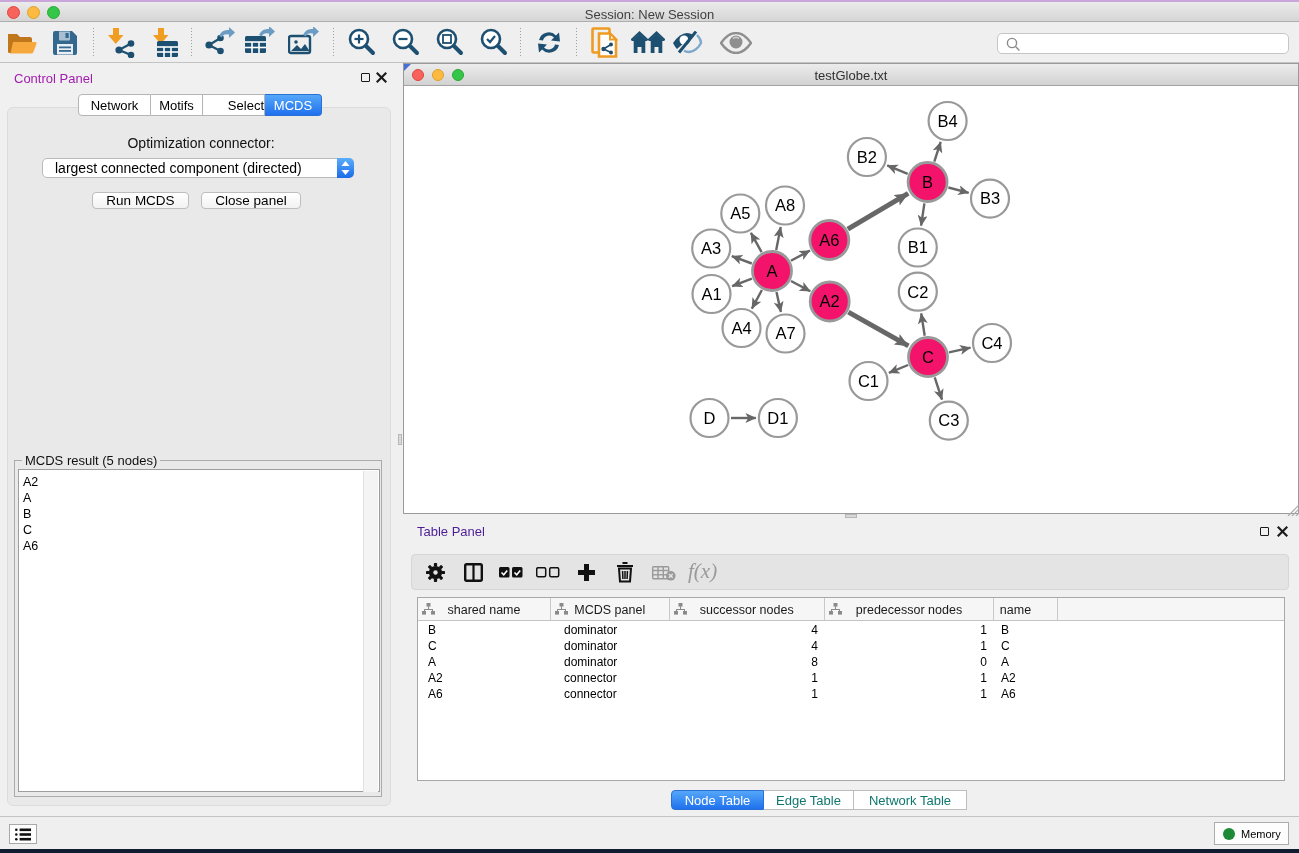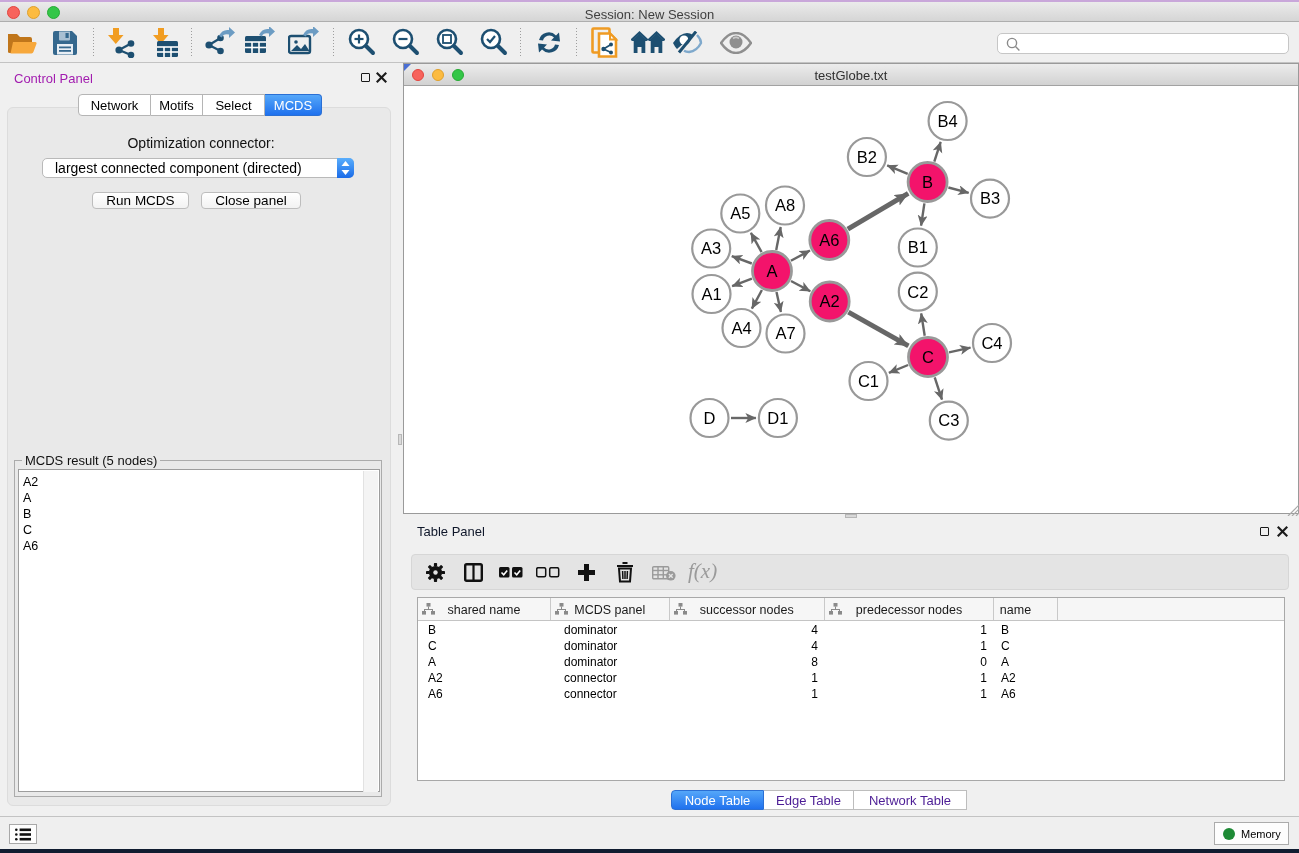--- a/index.html
+++ b/index.html
@@ -36,30 +36,30 @@
 #mlist { left:18px; top:469px; width:362px; height:323px; background:#fff; border:1px solid #9d9d9d; }
 #mlist .it { position:absolute; left:4px; font-size:12.5px; color:#000; }
 #mlistsb { position:absolute; right:1px; top:1px; width:15px; height:321px; background:#f4f4f4; border-left:1px solid #e2e2e2; }
 
 #netwin { left:403px; top:63px; width:896px; height:451px; background:#fff; border:1px solid #9a9a9a; }
 #nettb { position:absolute; left:0; top:0; width:894px; height:22px;
   background:linear-gradient(#ececec,#d2d2d2); border-bottom:1px solid #a2a2a2; }
 #nettb .tl { position:absolute; top:5px; width:12px; height:12px; border-radius:50%; }
 #nettitle { position:absolute; left:0; top:4px; width:894px; text-align:center; font-size:13px; color:#303030; }
 
-#tpTitle { left:417px; top:524px; font-size:13px; color:#0f172a; }
+#tpTitle { left:417px; top:524px; font-size:13px; color:#4c1d95; }
 #tptoolbar { left:411px; top:554px; width:878px; height:36px; background:#e4e4e4;
   border:1px solid #d6d6d6; border-radius:4px; }
 #ttable { left:417px; top:597px; width:868px; height:184px; background:#fff; border:1px solid #a8a8a8; }
 #thead { position:absolute; left:0; top:0; width:866px; height:23px; background:#f6f6f6; border-bottom:1px solid #c4c4c4; }
 .thcell { position:absolute; top:0; height:22px; border-right:1px solid #c9c9c9; }
 .thlab { position:absolute; top:5px; width:100%; text-align:center; font-size:12.5px; color:#1a1a1a; }
 .rrow span { position:absolute; top:2px; font-size:12px; color:#000; }
 .btab { position:absolute; top:790px; height:20px; background:#fff; border:1px solid #bdbdbd; border-left:none;
-  font-size:13px; color:#4c1d95; text-align:center; line-height:19px; }
+  font-size:13px; color:#0f766e; text-align:center; line-height:19px; }
 
 #statusbar { left:0; top:816px; width:1299px; height:33px; background:#efefef; border-top:1px solid #c3c3c3; }
 #memBtn { left:1214px; top:822px; width:75px; height:23px; background:#fdfdfd; border:1px solid #ababab;
   font-size:11px; color:#000; }
 #listBtn { left:9px; top:824px; width:28px; height:20px; background:#fdfdfd; border:1px solid #a8a8a8; }
 #deskBottom { left:0; top:849px; width:1299px; height:4px; background:#101c30; }
 .ic { position:absolute; }
 </style>
 </head>
 <body>
@@ -224,21 +224,21 @@
 </div>
 
 <div class="abs" id="cpTitle">Control Panel</div>
 <div class="abs" style="left:361px;top:73px;width:9px;height:9px;border:1.6px solid #1a1a1a;border-radius:1px"></div>
 <svg class="abs" style="left:376px;top:72px" width="11" height="11" viewBox="0 0 11 11">
   <path d="M1.5,0 L5.5,4 L9.5,0 L11,1.5 L7,5.5 L11,9.5 L9.5,11 L5.5,7 L1.5,11 L0,9.5 L4,5.5 L0,1.5 z" fill="#1a1a1a"></path>
 </svg>
 <div class="abs" id="cpPanel"></div>
 <div class="tabseg" style="left:78px; width:73px; border-left:1px solid #b5b5b5; border-radius:4px 0 0 4px;">Network</div>
 <div class="tabseg" style="left:151px; width:52px;">Motifs</div>
-<div class="tabseg" style="left:203px; width:62px;">Select</div>
+<div class="tabseg" style="left:203px; width:62px;text-align:right;">Select</div>
 <div class="tabseg" style="left:265px; width:57px; background:linear-gradient(#55a7f9,#1f71ee); color:#fff; border-color:#2a6fd4; border-radius:0 4px 4px 0;">MCDS</div>
 <div class="abs" id="optlab">Optimization connector:</div>
 <div class="abs" id="dropdown">
   <div class="txt">largest connected component (directed)</div>
   <div class="spin">
     <svg width="17" height="20" viewBox="0 0 17 20">
       <path d="M8.5,3 L12.5,8 h-8 z" fill="#fff"></path>
       <path d="M8.5,17 L4.5,12 h8 z" fill="#fff"></path>
     </svg>
   </div>

